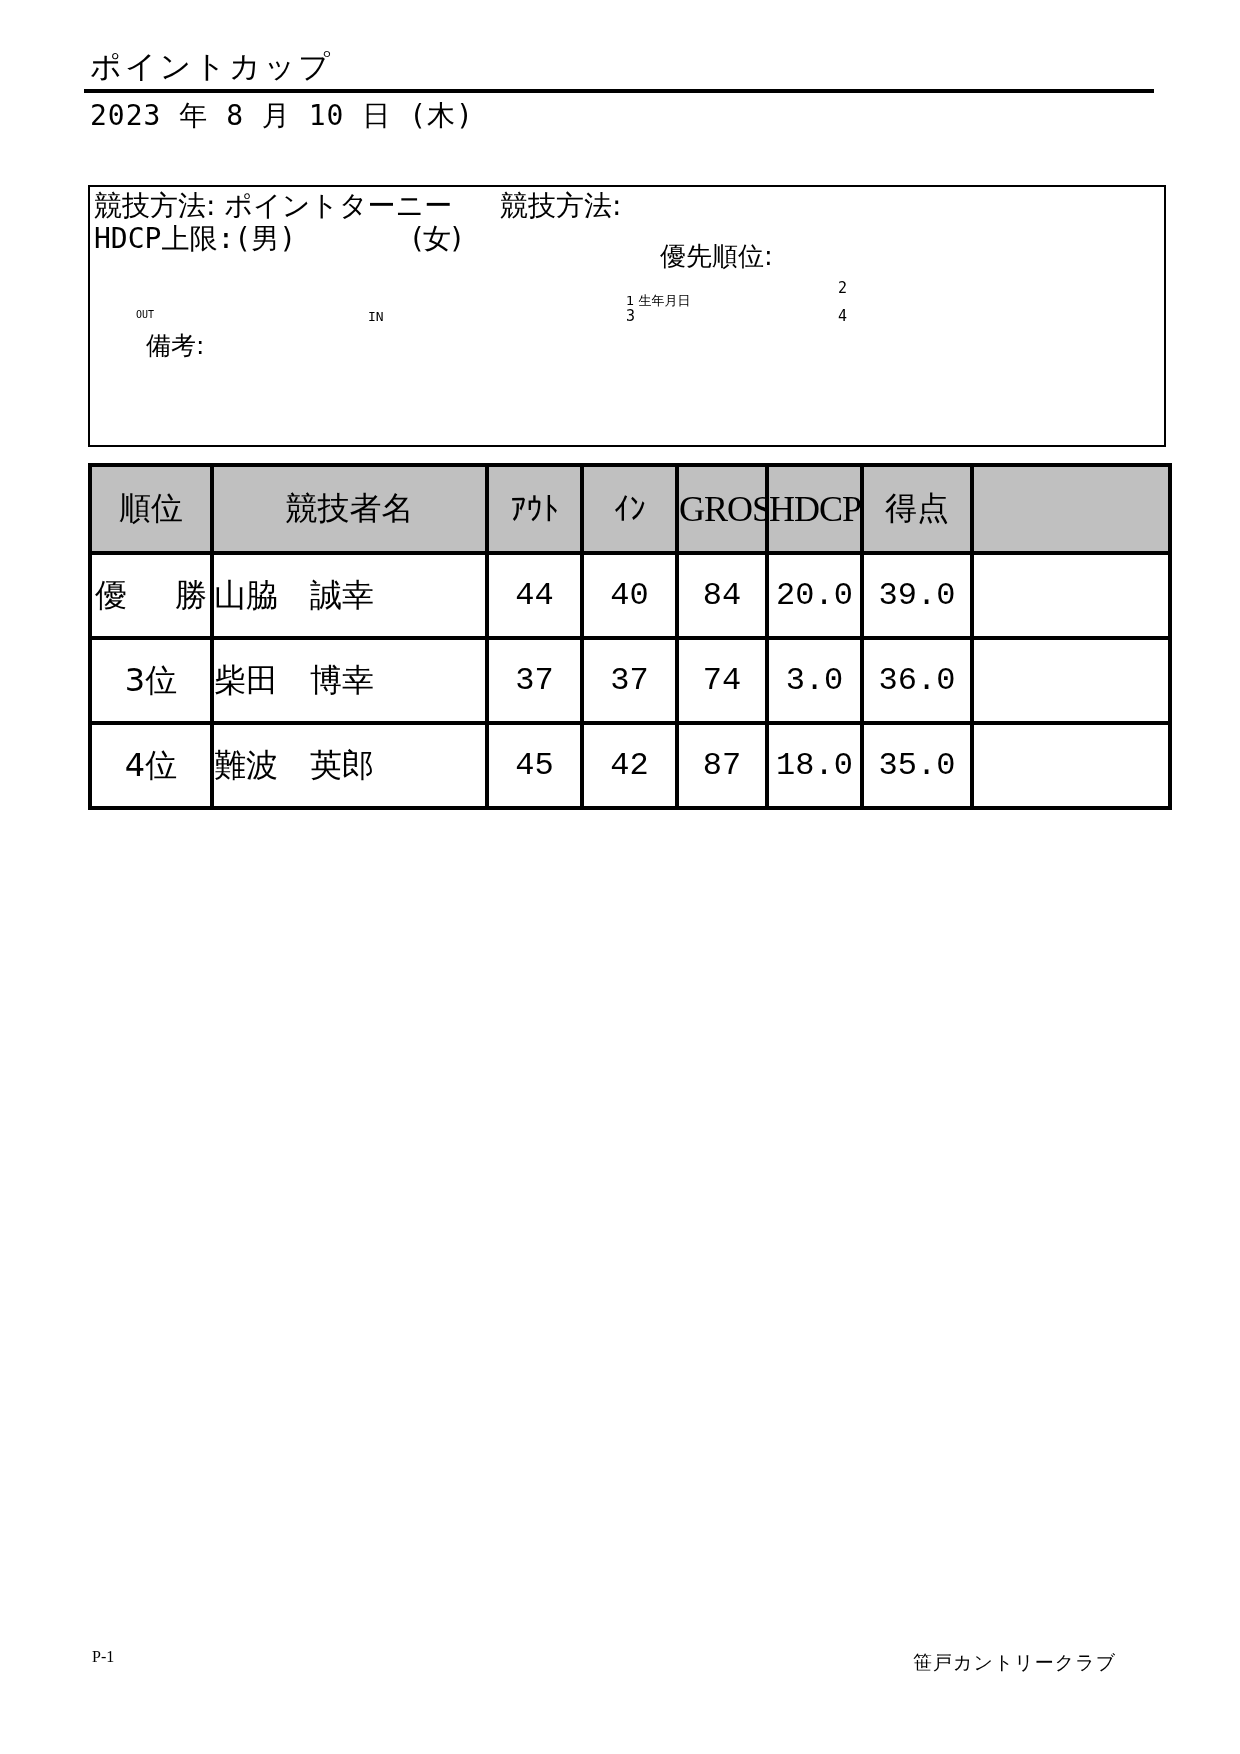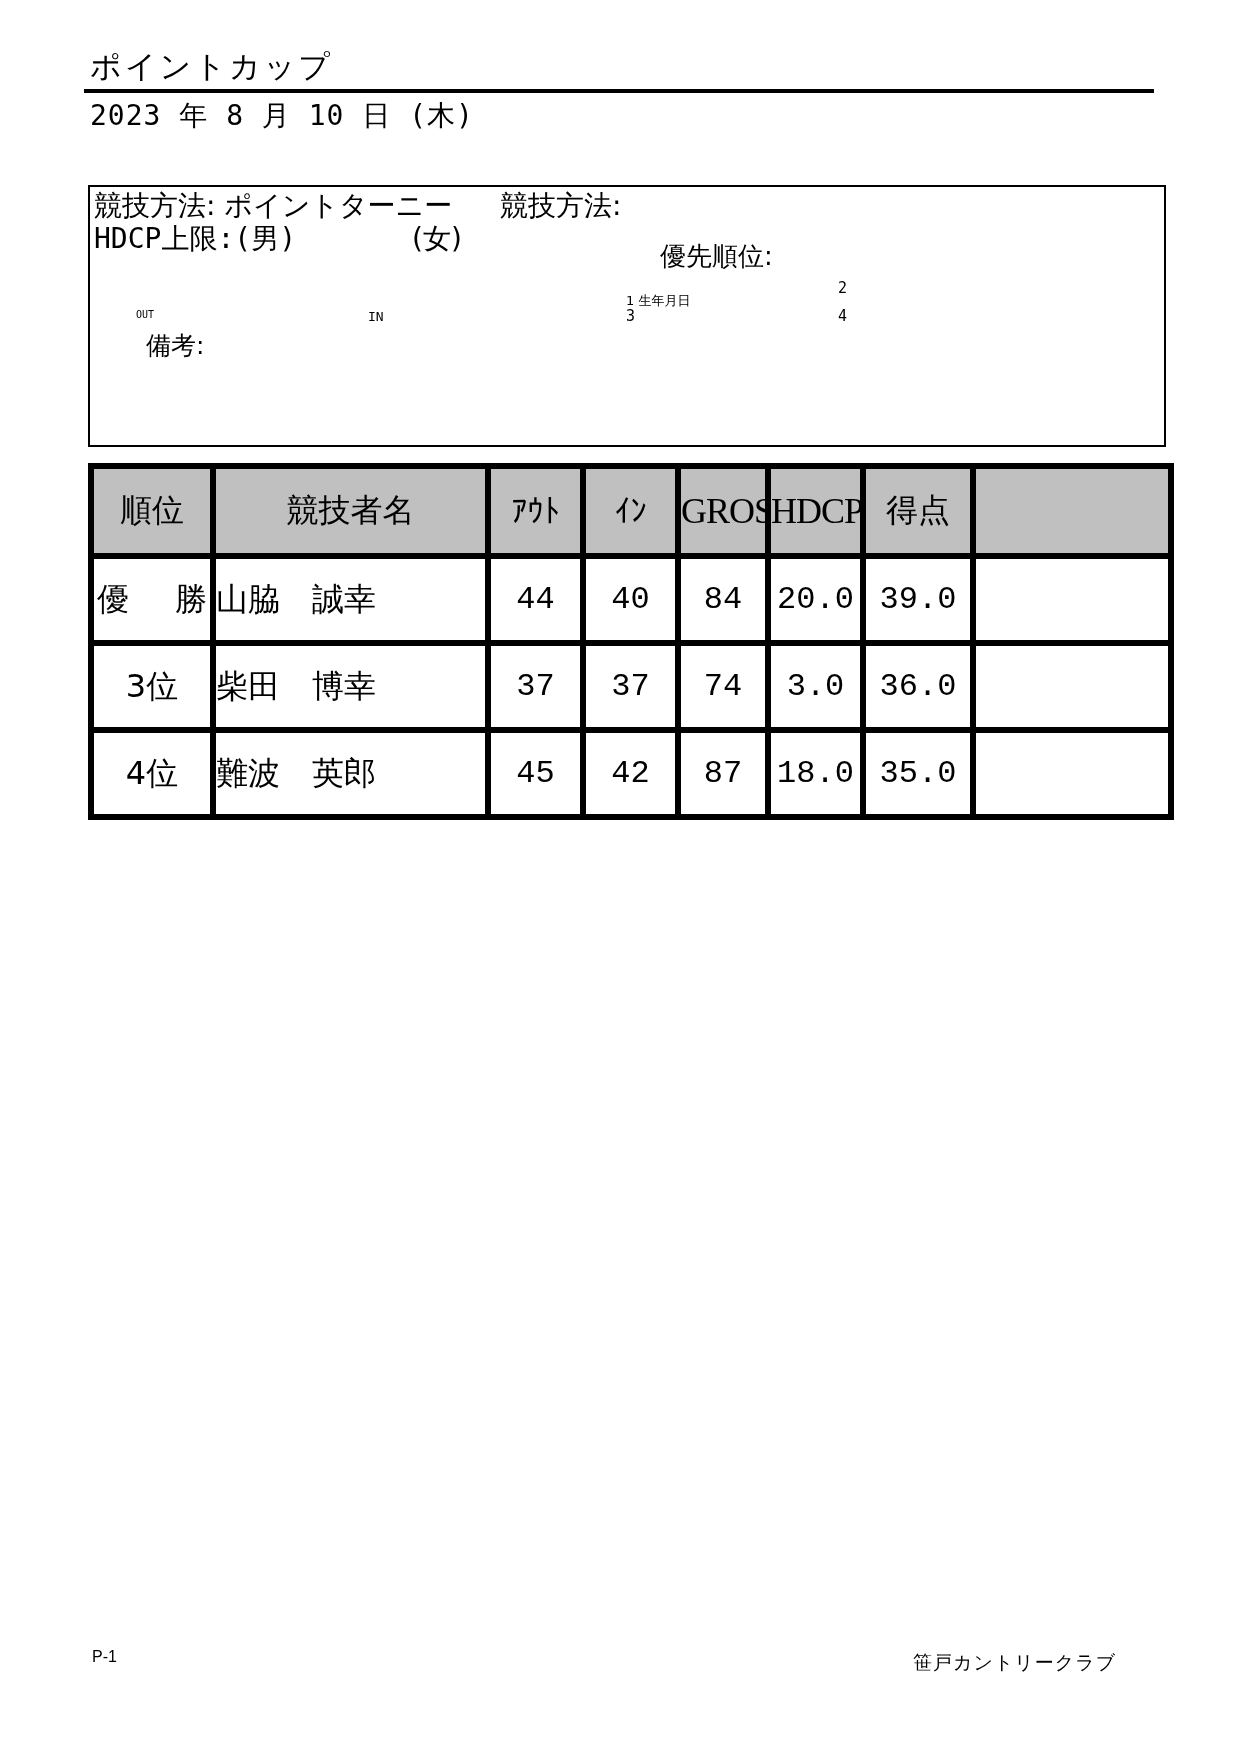--- a/index.html
+++ b/index.html
@@ -70,21 +70,21 @@
   
   table.results {
     position: absolute;
     left: 88px;
     top: 463px;
     width: 1080px;
     border-collapse: collapse;
     table-layout: fixed;
   }
   table.results th, table.results td {
-    border: 6px solid #000000;
+    border: 4px solid #000000;
     overflow: hidden;
     white-space: nowrap;
     vertical-align: middle;
     padding: 0;
   }
   table.results { border: 3px solid #000; }
   table.results thead th {
     background: #c0c0c0;
     height: 84px;
     font-size: 32px;
@@ -112,21 +112,21 @@
     font-family: Liberation Mono, monospace;
   }
   td.c-hdcp  { padding-right: 7px; }
   td.c-pts   { padding-right: 28px; }
   
   .footer-left {
     position: absolute;
     left: 92px;
     top: 1648px;
     font-size: 16px;
-    font-family: Liberation Sans, sans-serif;
+    font-family: Liberation Serif, serif;
   }
   .footer-right {
     position: absolute;
     left: 913px;
     top: 1650px;
     font-size: 19px;
     letter-spacing: 1px;
     white-space: nowrap;
   }
 </style>

